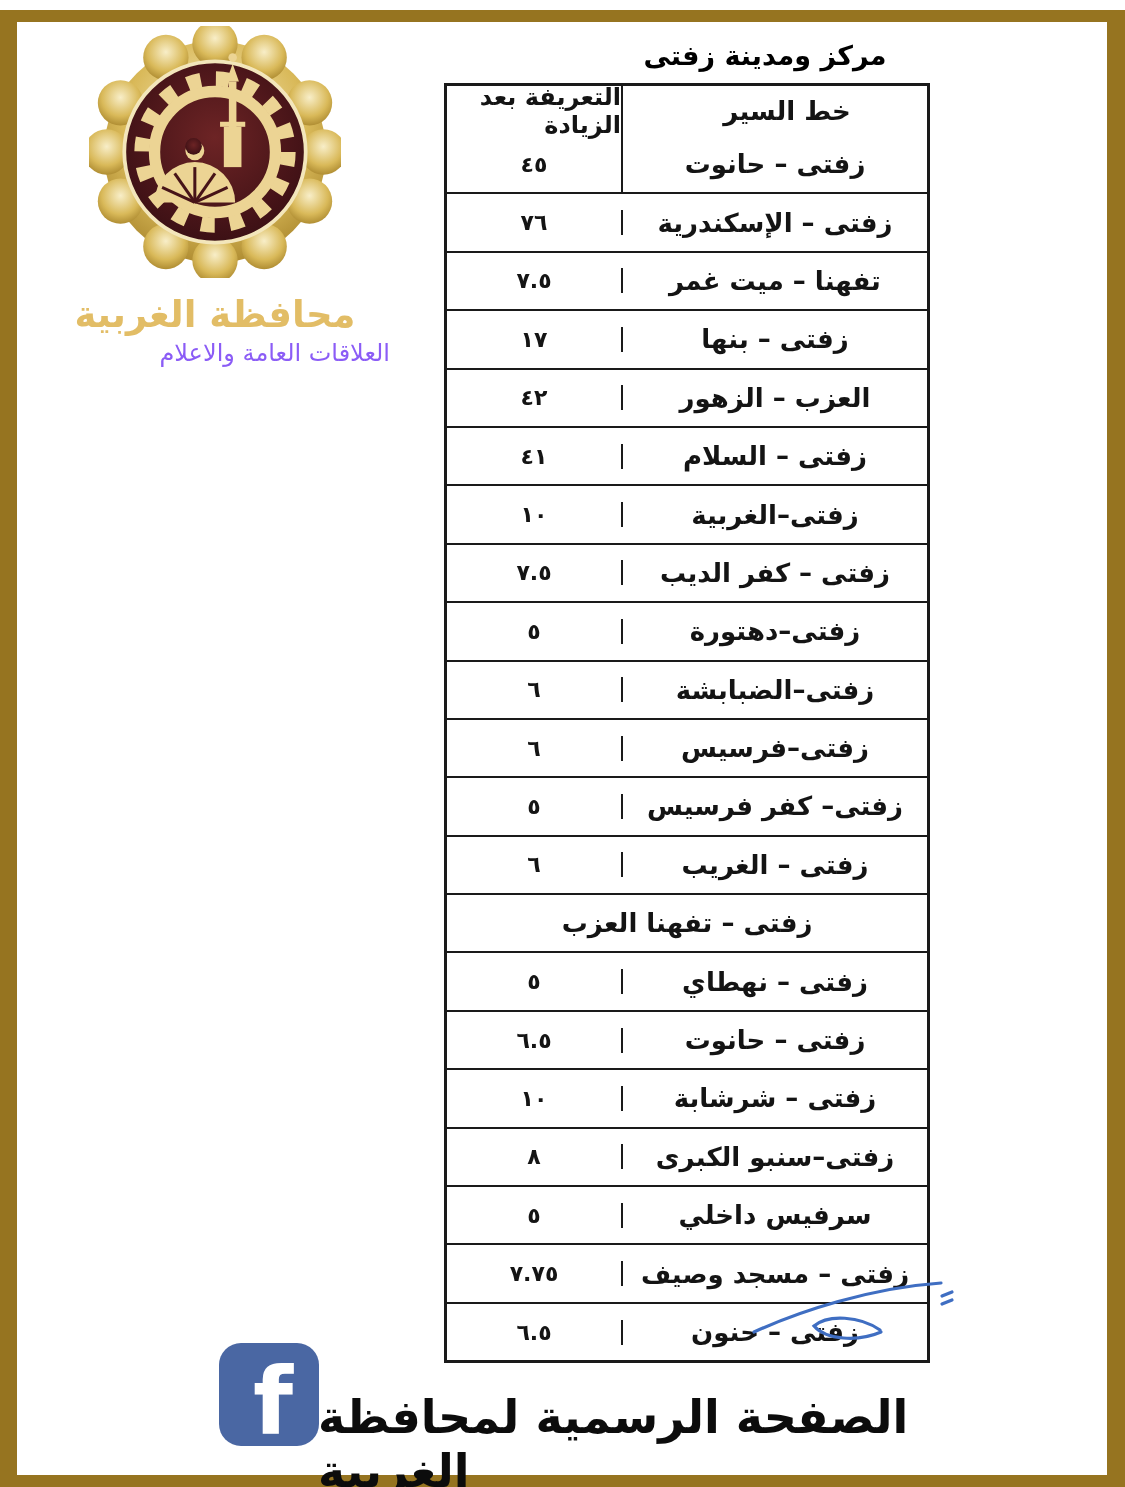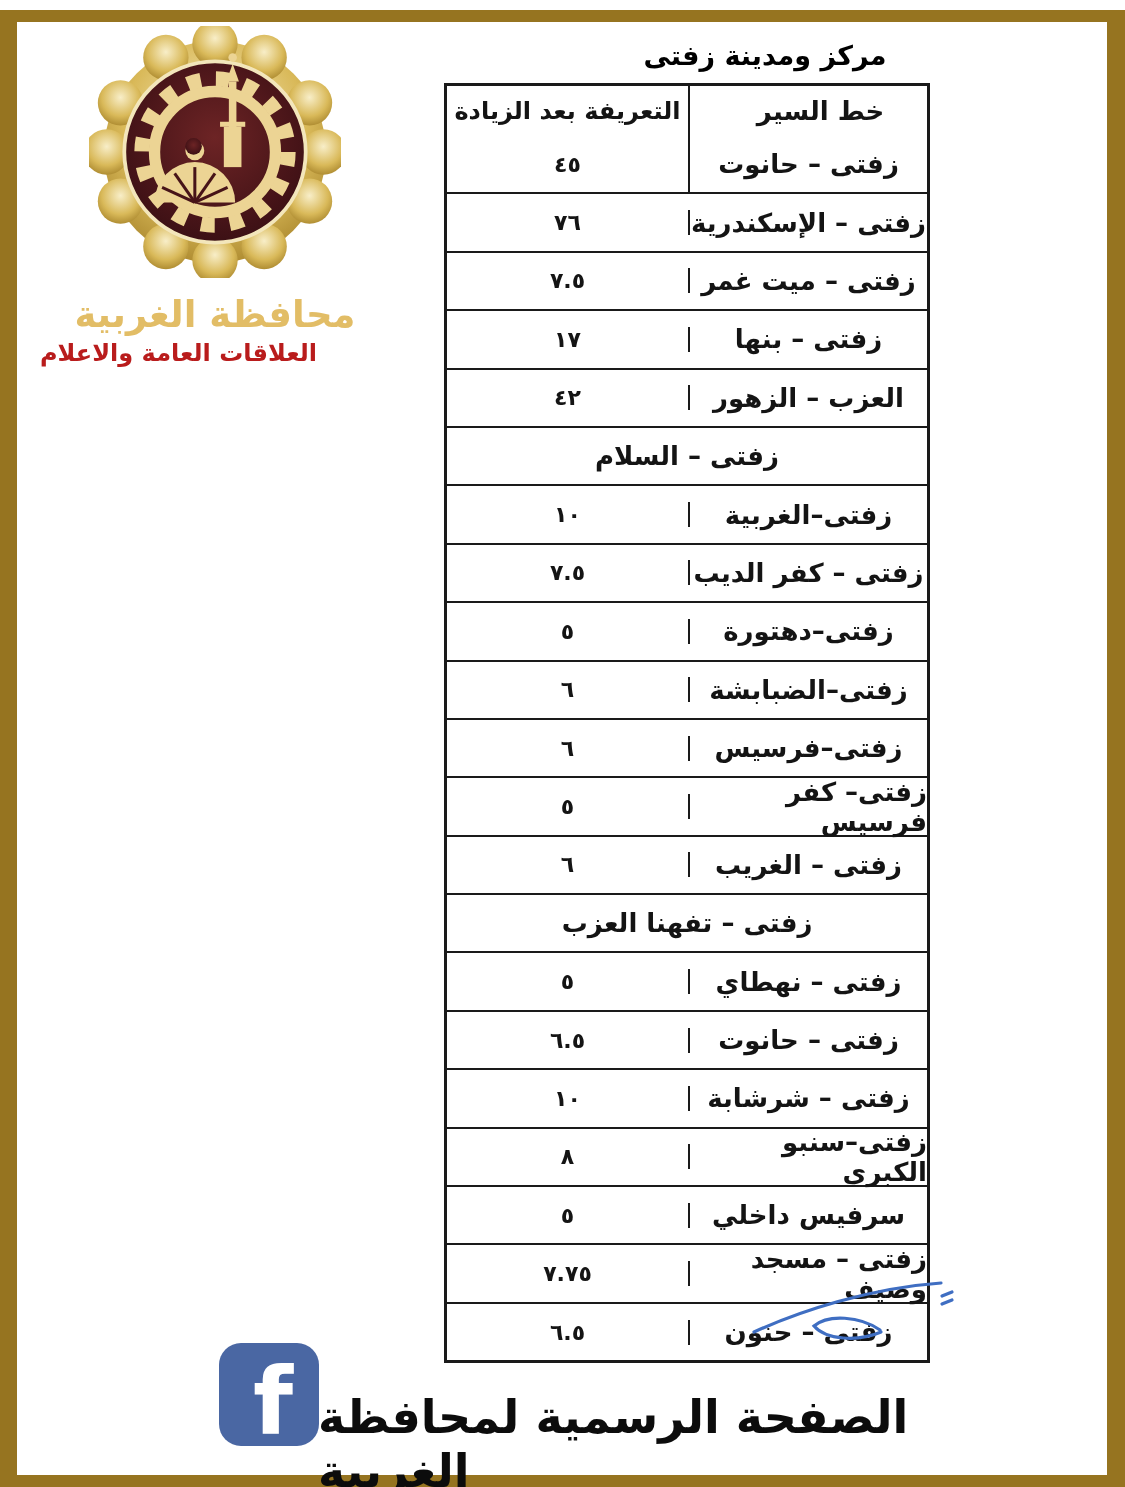--- a/index.html
+++ b/index.html
@@ -14,40 +14,40 @@
     pointer-events:none;
   }
   
   .logo-block{position:absolute;left:40px;top:26px;width:350px;}
   .emblem{display:block;margin:0 auto;width:252px;height:252px;}
   .logo-title{
     margin-top:18px;text-align:center;direction:rtl;
     font-size:37px;font-weight:bold;color:#e2bd66;line-height:1.05;
   }
   .logo-subtitle{
-    margin-top:6px;text-align:left;direction:rtl;
-    font-size:24px;font-weight:700;color:#b91c1c;line-height:1.05;
+    margin-top:6px;text-align:right;direction:rtl;
+    font-size:24px;font-weight:400;color:#8b5cf6;line-height:1.05;
   }
   
   .doc-title{
     position:absolute;left:595px;top:40px;width:340px;text-align:center;
     direction:rtl;font-size:27px;font-weight:bold;color:#000000;
   }
   
   .fare-table{
     position:absolute;left:444px;top:83px;width:486px;
     border:3px solid #1a1a1a;box-sizing:border-box;background:#fff;
   }
   .trow{display:flex;flex-direction:row;}
   .trow + .trow{border-top:2.5px solid #1a1a1a;align-items:center;}
   .cell{
     display:flex;align-items:center;justify-content:center;
     box-sizing:border-box;color:#141414;
   }
-  .cell.tariff{width:243px;border-right:2.5px solid #1a1a1a;font-size:22px;font-weight:600;}
+  .cell.tariff{width:176px;border-right:2.5px solid #1a1a1a;font-size:22px;font-weight:600;}
   .cell.route{flex:1;direction:rtl;font-size:26px;font-weight:600;}
   .thead .cell{font-weight:bold;}
   .thead{height:50px;}
   .thead .tariff{font-size:24px;direction:rtl;}
   .thead .route{font-size:26px;margin-left:24px;}
   .tbody .trow{height:56.4px;}
   
   .signature{position:absolute;left:740px;top:1268px;width:220px;height:85px;}
   
   .fb-icon{
@@ -146,34 +146,35 @@
       <div class="cell route">زفتى – حانوت</div>
     </div>
 
     <div class="trow">
       <div class="cell tariff">٧٦</div>
       <div class="cell route">زفتى – الإسكندرية</div>
     </div>
 
     <div class="trow">
       <div class="cell tariff">٧.٥</div>
-      <div class="cell route">زفتى – ميت غمر</div>
+      <div class="cell route">تفهنا – ميت غمر</div>
     </div>
 
     <div class="trow">
       <div class="cell tariff">١٧</div>
       <div class="cell route">زفتى – بنها</div>
     </div>
 
     <div class="trow">
       <div class="cell tariff">٤٢</div>
       <div class="cell route">العزب – الزهور</div>
     </div>
 
     <div class="trow">
+      <div class="cell tariff">٤١</div>
       <div class="cell route">زفتى – السلام</div>
     </div>
 
     <div class="trow">
       <div class="cell tariff">١٠</div>
       <div class="cell route">زفتى–الغربية</div>
     </div>
 
     <div class="trow">
       <div class="cell tariff">٧.٥</div>

